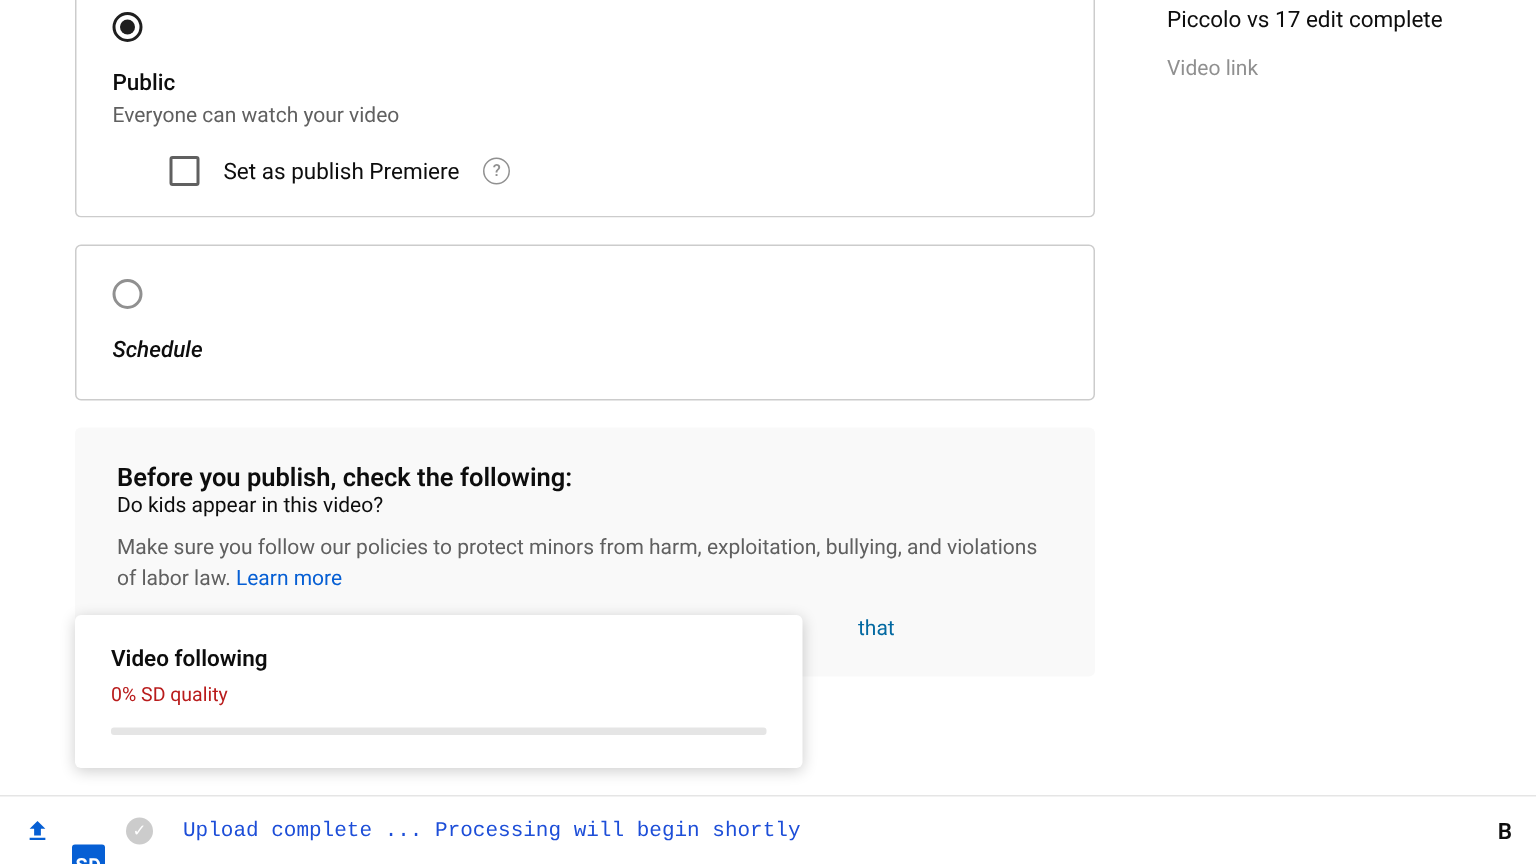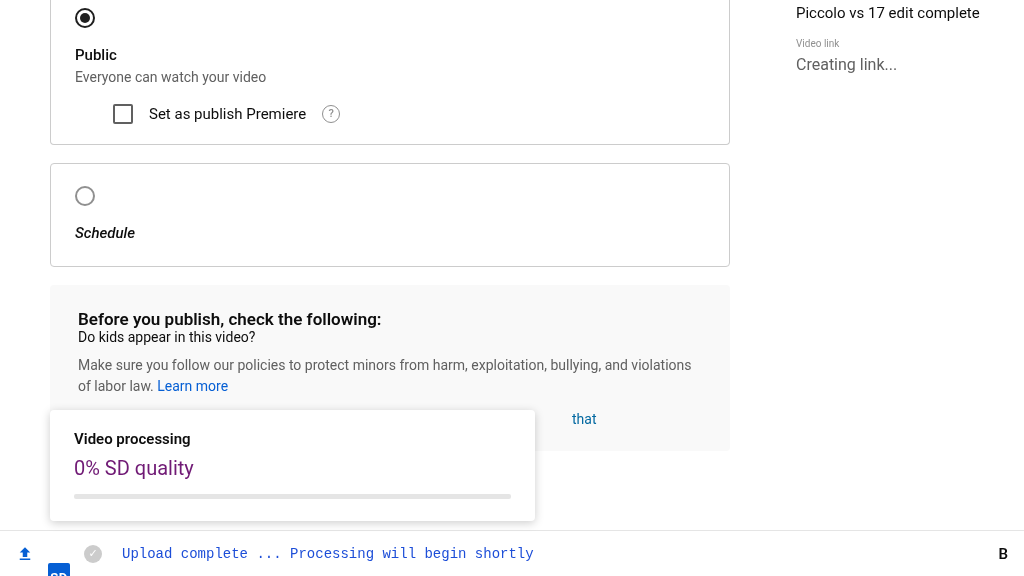--- a/index.html
+++ b/index.html
@@ -126,32 +126,32 @@
       cursor: pointer;
     }
     .overflow-text {
       font-size: 14px;
       color: #0369a1;
       margin-left: 494px;
       margin-top: 14px;
     }
     .sidebar {
       position: absolute;
-      left: 772px;
+      left: 754px;
       right: 0;
       top: 0;
       padding: 4px 0 0 24px;
     }
     .video-title {
       font-size: 15px;
       color: #0d0d0d;
       margin-bottom: 16px;
     }
     .link-label {
-      font-size: 10px;
+      font-size: 14px;
       color: #909090;
       margin-bottom: 6px;
     }
     .link-status {
       font-size: 16px;
       color: #606060;
     }
     .popover {
       position: absolute;
       left: 50px;
@@ -163,22 +163,22 @@
       padding: 20px 24px 22px 24px;
       z-index: 10;
     }
     .pop-title {
       font-size: 15px;
       font-weight: 600;
       color: #0d0d0d;
       margin-bottom: 8px;
     }
     .pop-status {
-      font-size: 20px;
-      color: #701a75;
+      font-size: 13px;
+      color: #b91c1c;
       margin-bottom: 14px;
     }
     .progress-bg {
       width: 100%;
       height: 5px;
       background: #e5e5e5;
       border-radius: 2px;
     }
     .footer {
       position: absolute;
@@ -269,25 +269,24 @@
       <span>Make sure you follow our policies to protect minors from harm, exploitation, bullying, and violations of labor law. </span><span class="learn-link">Learn more</span>
     </div>
     <div class="overflow-text">that</div>
   </div>
 
 </div>
 
 <div class="sidebar">
   <div class="video-title">Piccolo vs 17 edit complete</div>
   <div class="link-label">Video link</div>
-  <div class="link-status">Creating link...</div>
 </div>
 
 <div class="popover">
-  <div class="pop-title">Video processing</div>
+  <div class="pop-title">Video following</div>
   <div class="pop-status">0% SD quality</div>
   <div class="progress-bg"></div>
 </div>
 
 <div class="footer">
   <svg class="upload-icon" viewBox="0 0 24 24">
     <path d="M9 16h6v-6h4l-7-7-7 7h4v6zm-4 2h14v2H5v-2z"></path>
   </svg>
   <div class="sd-badge">SD</div>
   <div class="check-circle">✓</div>

